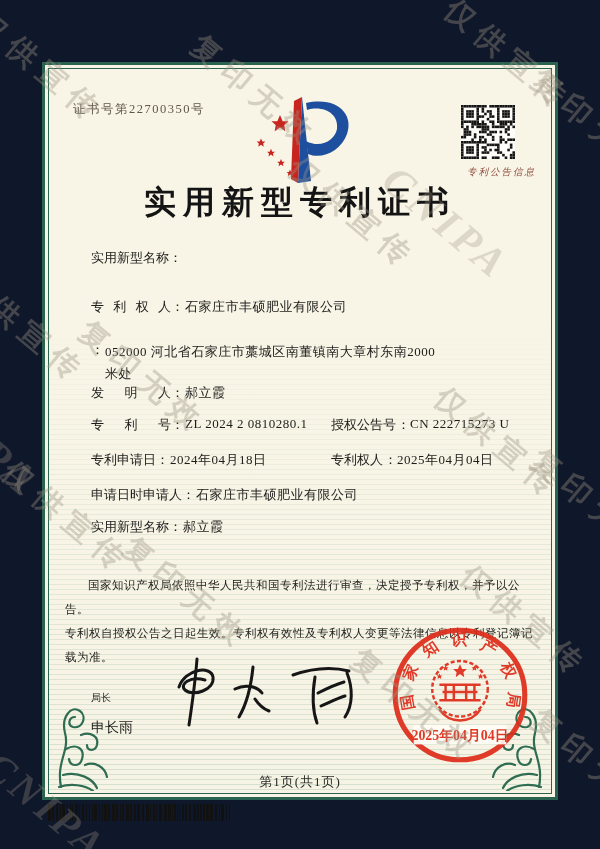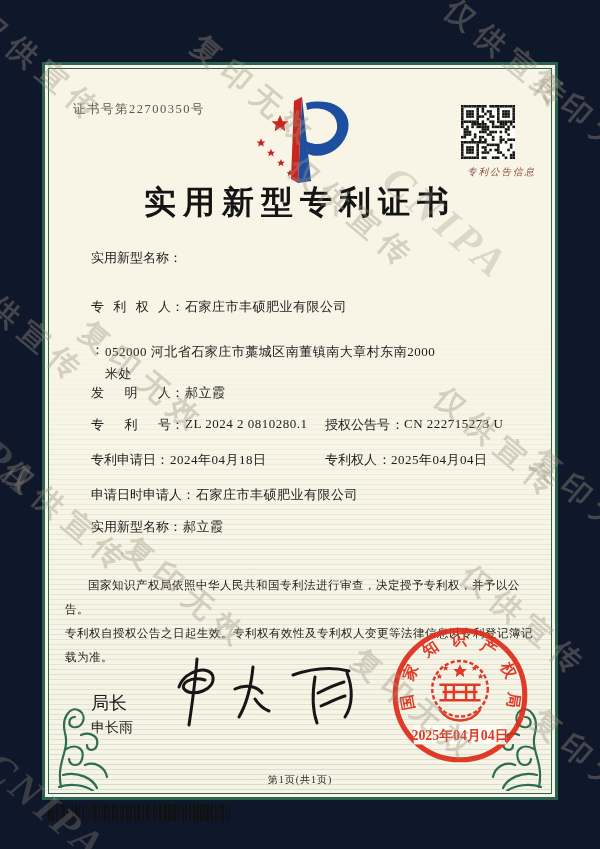--- a/index.html
+++ b/index.html
@@ -30,38 +30,38 @@
   .title { position:absolute; left:0; top:116px; width:100%; text-align:center;
            font-size:32px; font-weight:bold; color:#141414; letter-spacing:7px; }
 
   
   .fields { position:absolute; left:46px; top:176px; width:440px; font-size:13px; color:#1c1c1a; }
   .frow { position:absolute; left:0; display:flex; }
   .flabel { flex:0 0 auto; white-space:nowrap; }
   .flabel.just { width:80px; text-align:justify; text-align-last:justify; }
   .fcolon { flex:0 0 14px; }
   .fvalue { letter-spacing:.5px; }
-  .rcol { position:absolute; left:234px; display:flex;text-align:right; }
+  .rcol { position:absolute; left:240px; display:flex;text-align:right; }
 
   
   .legal { position:absolute; left:20px; top:508px; width:478px; font-size:11.5px;
            line-height:24px; color:#23231f; letter-spacing:.5px; }
   .legal .l1 { text-indent:2em; }
   .legal .l2 { }
 
   
-  .director-label { position:absolute; left:46px; top:626px; font-size:18px; color:#1b1b1b;
+  .director-label { position:absolute; left:46px; top:626px; font-size:10px; color:#1b1b1b;
                     font-family:"Liberation Sans","DejaVu Sans",sans-serif; }
   .director-name  { position:absolute; left:46px; top:654px; font-size:14px; color:#1b1b1b;
                     font-family:"Liberation Sans","DejaVu Sans",sans-serif; }
   .signature { position:absolute; left:120px; top:578px; width:210px; height:100px; }
   .seal { position:absolute; left:343px; top:558px; width:144px; height:144px; opacity:.93; }
 
   .page-num { position:absolute; left:0; top:708px; width:100%; text-align:center;
-              font-size:10px; color:#2a2a26; letter-spacing:1px; }
+              font-size:13px; color:#2a2a26; letter-spacing:1px; }
 
   .barcode { position:absolute; left:48px; top:804px; width:184px; height:17px; }
 
   
   #wm-layer { position:absolute; inset:0; overflow:hidden; pointer-events:none; z-index:50; }
   .wm { position:absolute; white-space:nowrap; transform:rotate(40deg); transform-origin:left top;
         color:rgba(156,148,130,.38); letter-spacing:9px; font-weight:bold; }
   .wm-cnipa { color:rgba(158,150,132,.30); letter-spacing:5px; font-style:italic; font-weight:bold; }
 </style>
 </head>

